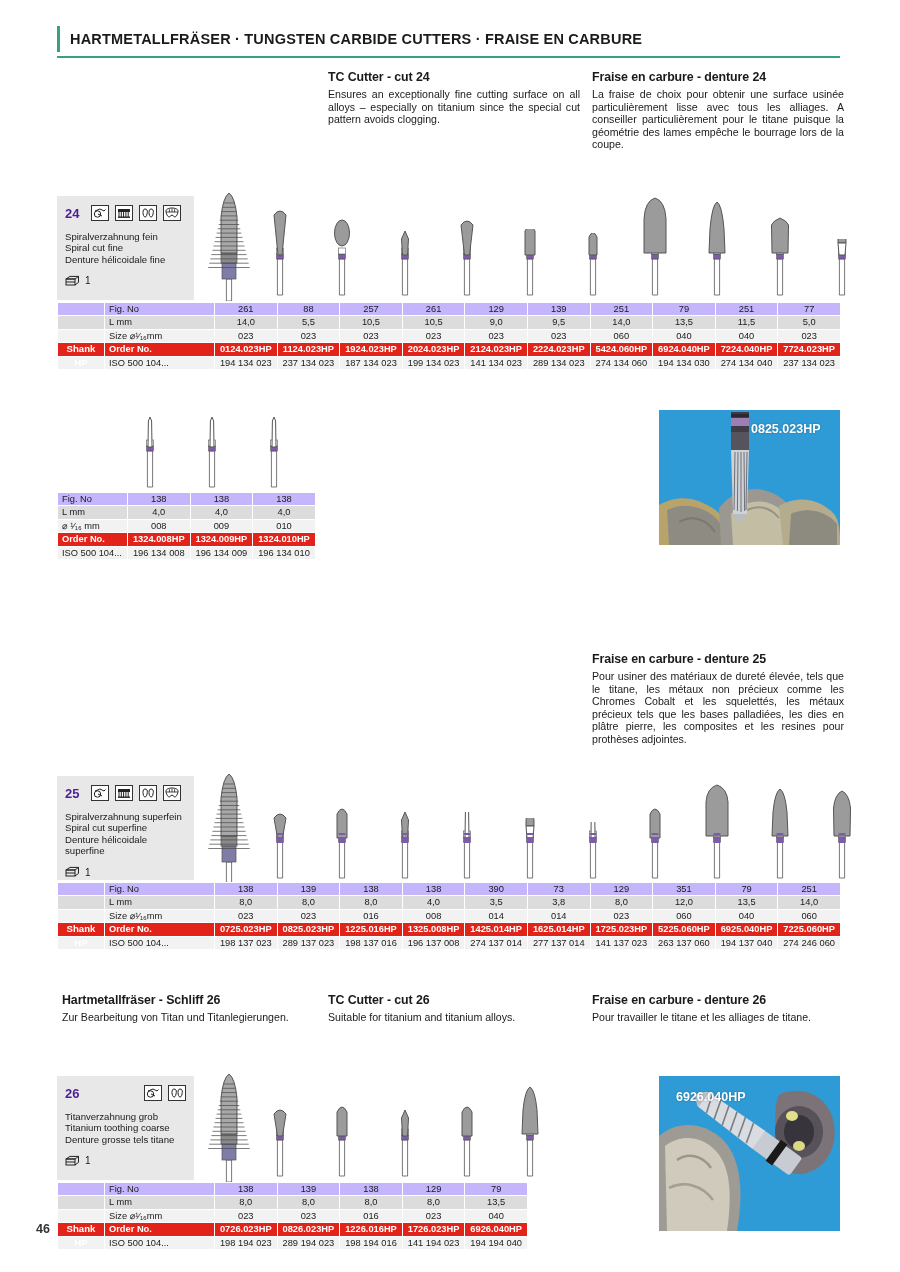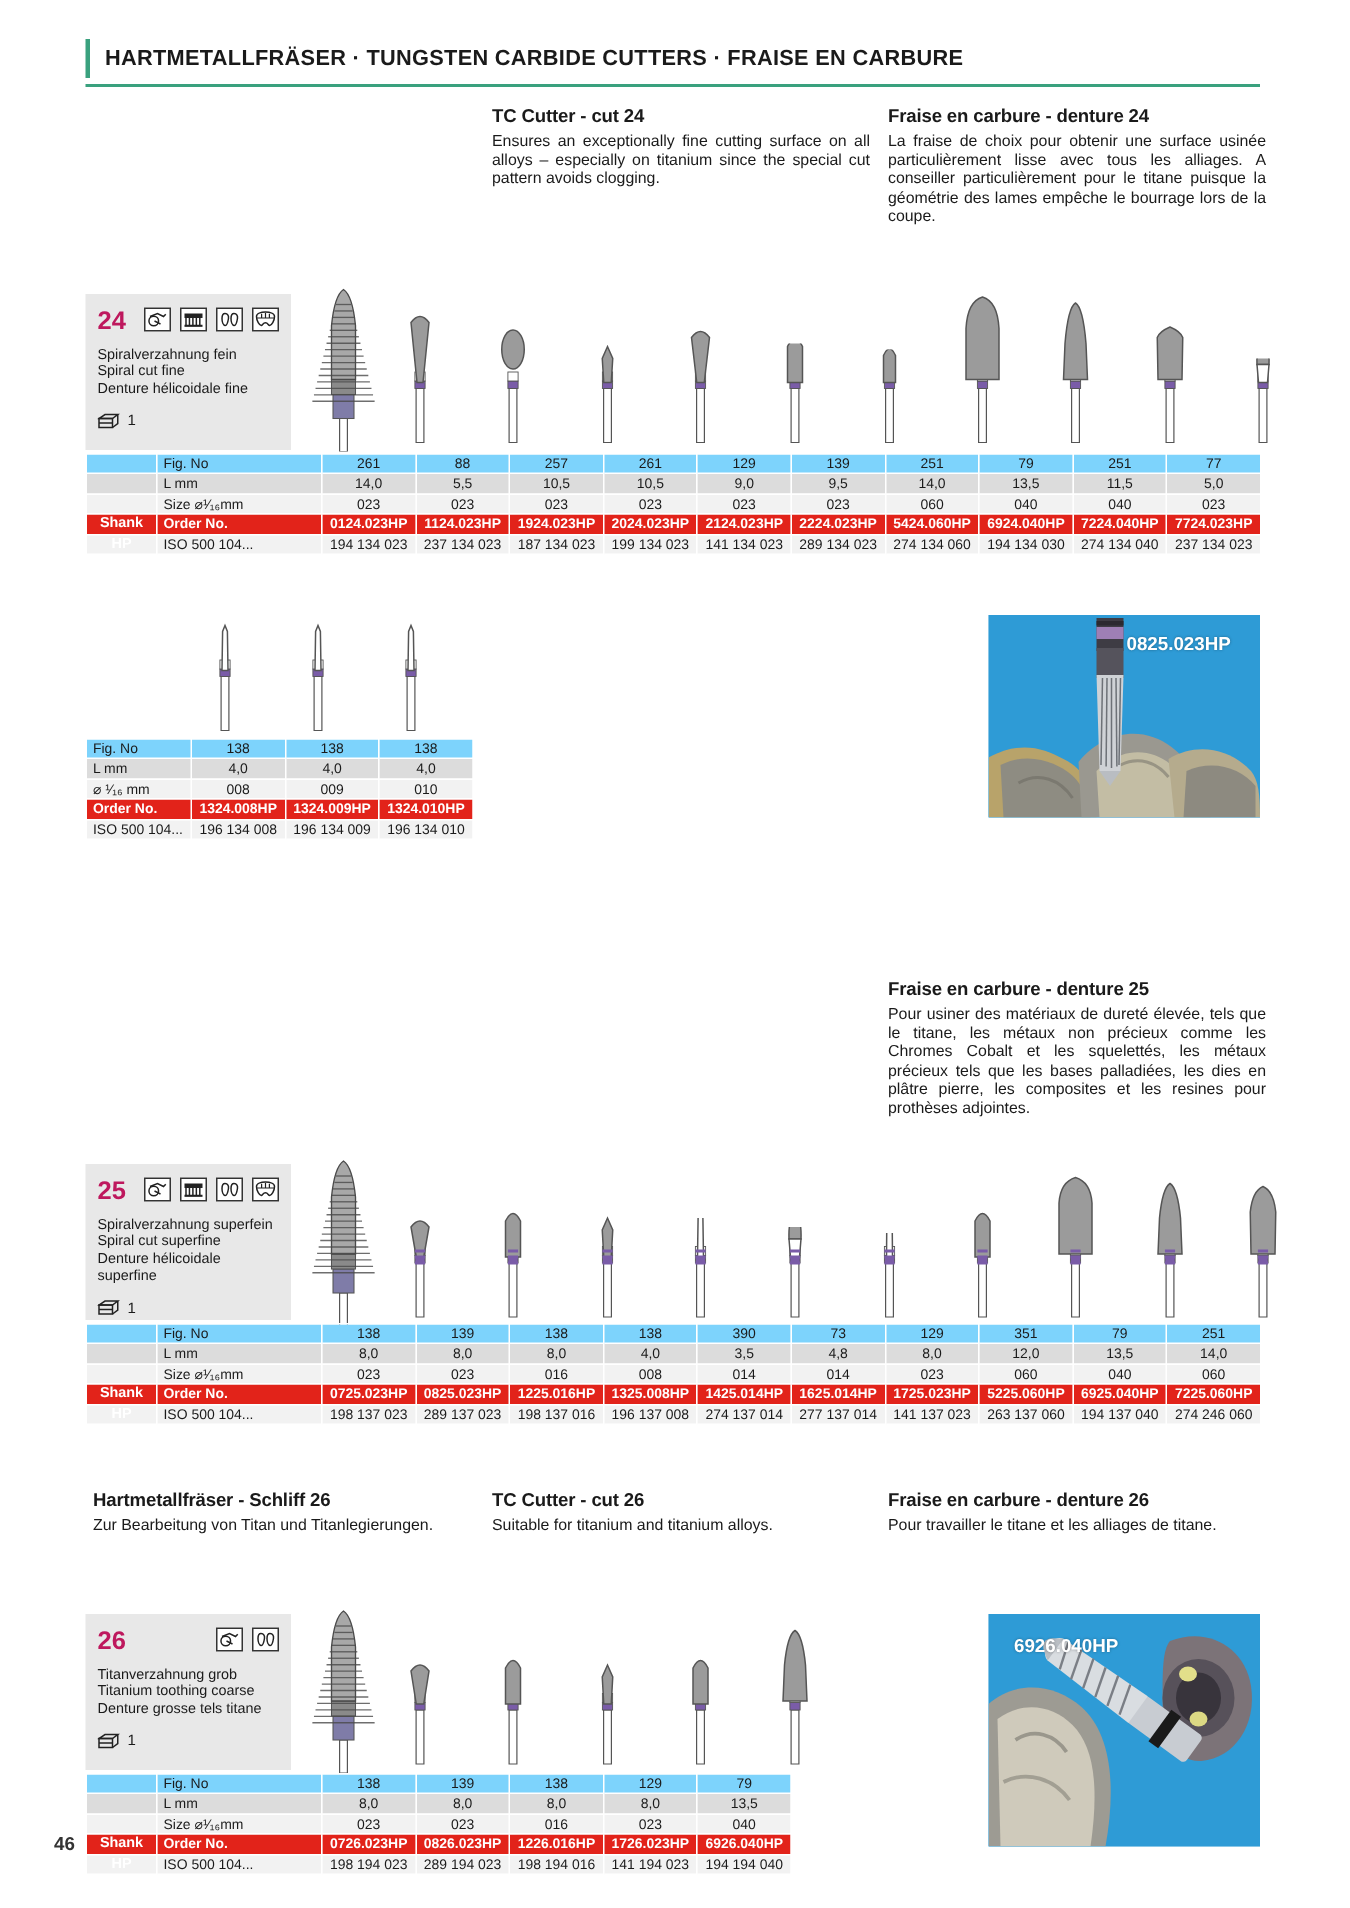--- a/index.html
+++ b/index.html
@@ -37,38 +37,38 @@
   .coltext p {
     margin:0; font-size:10.6px; line-height:12.6px; text-align:justify;
   }
 
   
   .infocard {
     position:absolute; background:#e8e8e8;
     padding:6px 8px 6px 8px;
   }
   .ic-top { display:flex; align-items:center; gap:6px; height:22px; }
-  .ic-num { color:#be185d; font-weight:bold; font-size:17px; line-height:15px; margin-right:6px;}
+  .ic-num { color:#4c1d95; font-weight:bold; font-size:13px; line-height:15px; margin-right:6px;}
   .ic-icon {
     width:18px; height:16px; border:1px solid #333; background:#fff;
     display:inline-flex; align-items:center; justify-content:center;
   }
   .ic-icon svg { display:block; }
   .ic-lines { margin-top:7px; }
   .ic-lines div { font-size:9.6px; line-height:11.3px; }
   .ic-pack { display:flex; align-items:center; gap:5px; margin-top:10px; }
   .ic-pack span { font-size:10px; }
 
   
   .tbl { position:absolute; font-size:9.3px; }
   .tbl table { border-collapse:collapse; table-layout:fixed; }
   .tbl td { padding:0; height:12.4px; line-height:12.4px; vertical-align:middle;
             border:1px solid #ffffff; text-align:center; white-space:nowrap;}
   .lbl { text-align:left !important; padding-left:4px !important; }
-  .r-head td { background:#7dd3fc; }
+  .r-head td { background:#c4b5fd; }
   .r-alt  td { background:#dcdcdc; }
   .r-white td { background:#f2f2f2; }
   .r-order td { background:#e2231a; color:#ffffff; font-weight:bold; }
   .r-iso td { background:#f2f2f2; }
   .shankcell { background:#dcdcdc; font-weight:bold; text-align:center; font-size:9.6px;}
   .hpcell { background:#e2231a; color:#fff; font-weight:bold; text-align:left; padding-left:4px; font-size:9.6px;}
   .blankcell { background:#ffffff; border-color:#ffffff !important;}
 
   
   .photo { position:absolute; background:#2e9bd6; overflow:hidden; }
@@ -636,21 +636,21 @@
             <td style="width:62.6px">251</td>
           </tr>
           <tr class="r-alt">
             <td class="blankcell" style="width:47px"></td>
             <td class="lbl" style="width:110px">L mm</td>
             <td style="width:62.6px">8,0</td>
             <td style="width:62.6px">8,0</td>
             <td style="width:62.6px">8,0</td>
             <td style="width:62.6px">4,0</td>
             <td style="width:62.6px">3,5</td>
-            <td style="width:62.6px">4,8</td>
+            <td style="width:62.6px">3,8</td>
             <td style="width:62.6px">8,0</td>
             <td style="width:62.6px">12,0</td>
             <td style="width:62.6px">13,5</td>
             <td style="width:62.6px">14,0</td>
           </tr>
           <tr class="r-white">
             <td class="blankcell" style="width:47px"></td>
             <td class="lbl" style="width:110px">Size ⌀¹⁄₁₆mm</td>
             <td style="width:62.6px">023</td>
             <td style="width:62.6px">023</td>

